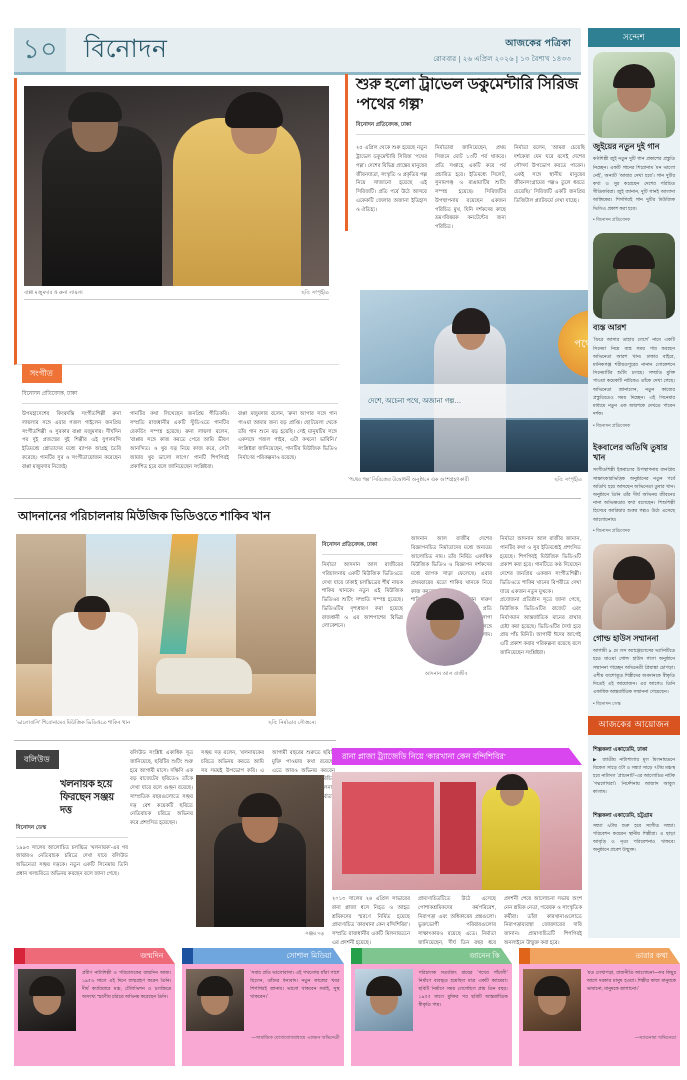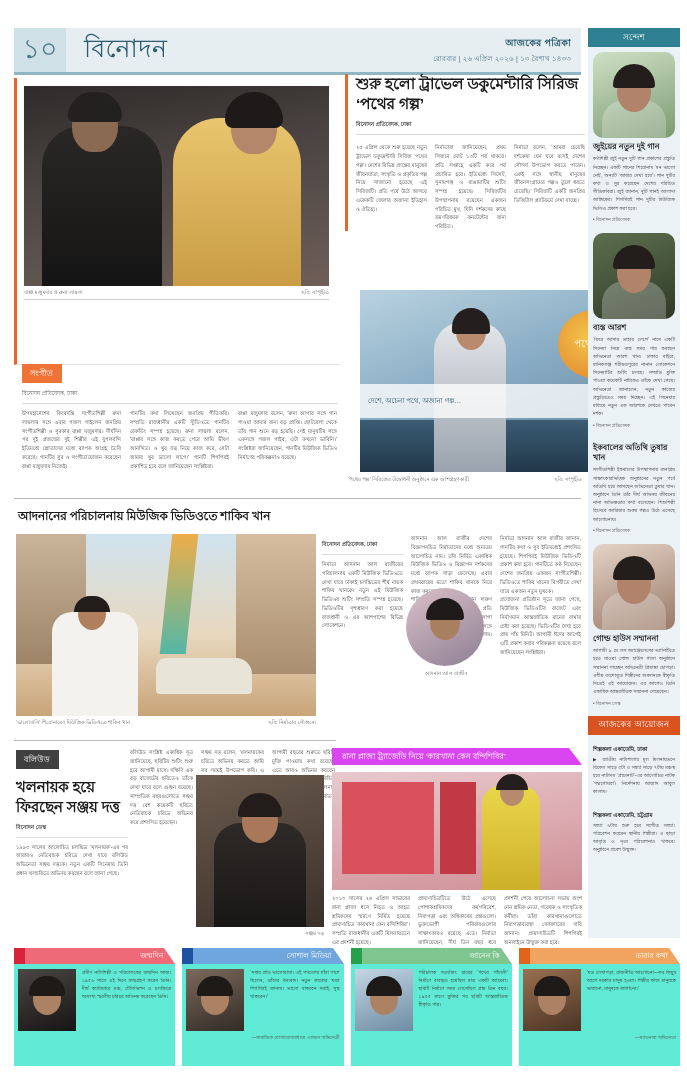--- a/index.html
+++ b/index.html
@@ -159,22 +159,22 @@
   .mvi-hair{position:absolute;left:20px;top:10px;width:38px;height:22px;background:#1f1b1a;border-radius:19px 19px 3px 3px;}
   .mv-inset-cap{
     position:absolute; left:400px; top:670px; width:92px; text-align:center;
     font-size:5.2px; color:#555;
   }
 
   
   .bw-divider{position:absolute;left:14px;top:740px;width:322px;height:1px;background:#bbb;}
   .bw-wrap{ position:absolute; left:16px; top:748px; width:112px; }
   .bw-head{
-    font-size:15px; line-height:1.32; color:#1b1b1b; font-weight:bold;
-    margin-top:8px; letter-spacing:-0.2px;
+    font-size:10px; line-height:1.32; color:#1b1b1b; font-weight:bold;
+    margin-top:8px; letter-spacing:-0.2px;margin-left:44px;
   }
   .bw-cols{ position:absolute; left:130px; top:748px; width:206px; display:flex; gap:8px;}
   .bw-cols .col{ width:63px; }
   .bw-photo{
     position:absolute; left:196px; top:775px; width:128px; height:152px;
     background:linear-gradient(160deg,#6b5a4d,#3a302a);
     overflow:hidden;
   }
   .bwp-body{position:absolute;left:18px;bottom:0;width:92px;height:104px;background:linear-gradient(#2d2a28,#191716);border-radius:26px 26px 0 0;}
   .bwp-head{position:absolute;left:46px;top:26px;width:36px;height:42px;background:#a9785a;border-radius:50%;}
@@ -232,21 +232,21 @@
   .sb-credit{ font-size:4.6px; color:#555; margin-top:3px; }
   .sb-head2{
     height:19px; background:#d8531f; color:#fff; font-size:8.5px;
     display:flex; align-items:center; justify-content:center; letter-spacing:0.4px;
     margin-top:4px;
   }
   .sb-sub{ font-size:5.6px; font-weight:bold; color:#1b1b1b; margin:5px 0 2px 0;}
 
   
   .strip{ position:absolute; left:14px; top:948px; width:666px; height:118px; display:flex; gap:7px;}
-  .sbox{ width:162px; height:118px; background:#5eead4; position:relative; }
+  .sbox{ width:162px; height:118px; background:#f9a8d4; position:relative; }
   .sbox-ribbon{
     height:16px; color:#fff; font-size:7.5px; display:flex; align-items:center;
     justify-content:flex-end; padding-right:12px; position:relative;
   }
   .sbox-ribbon:after{
     content:""; position:absolute; right:0; top:0; width:0; height:0;
     border-top:16px solid #fff; border-left:11px solid transparent;
   }
   .sbox-ribbon:before{
     content:""; position:absolute; left:0; top:0; width:11px; height:16px;

